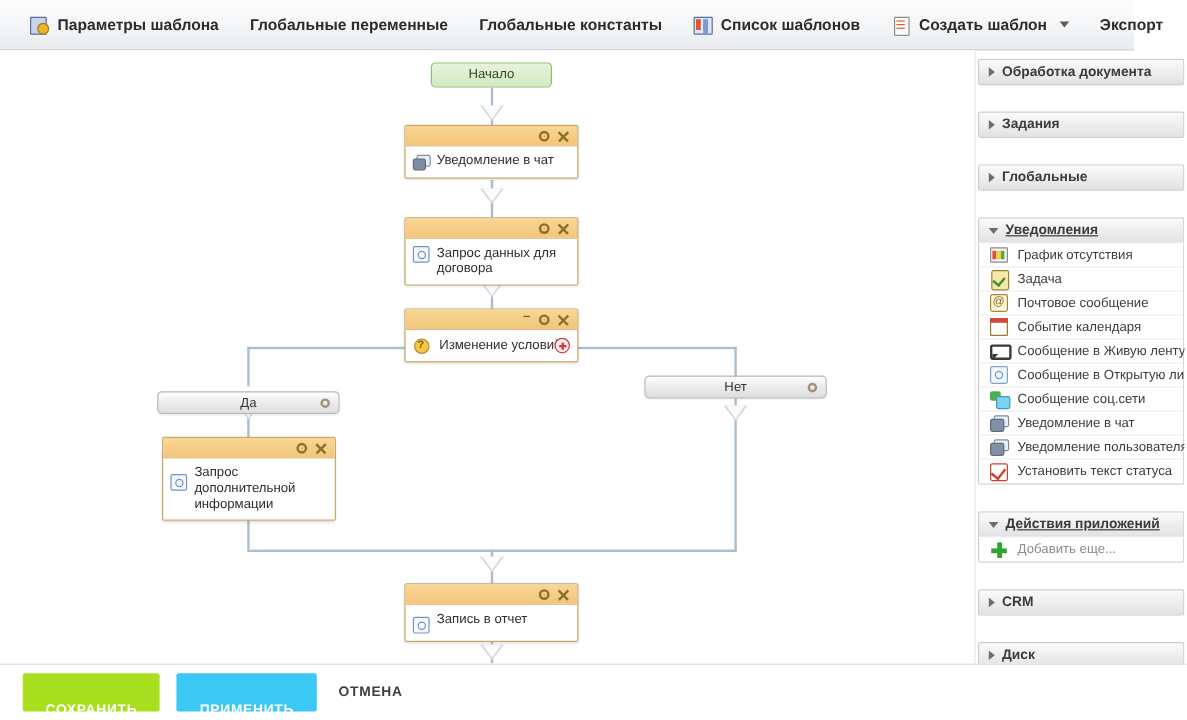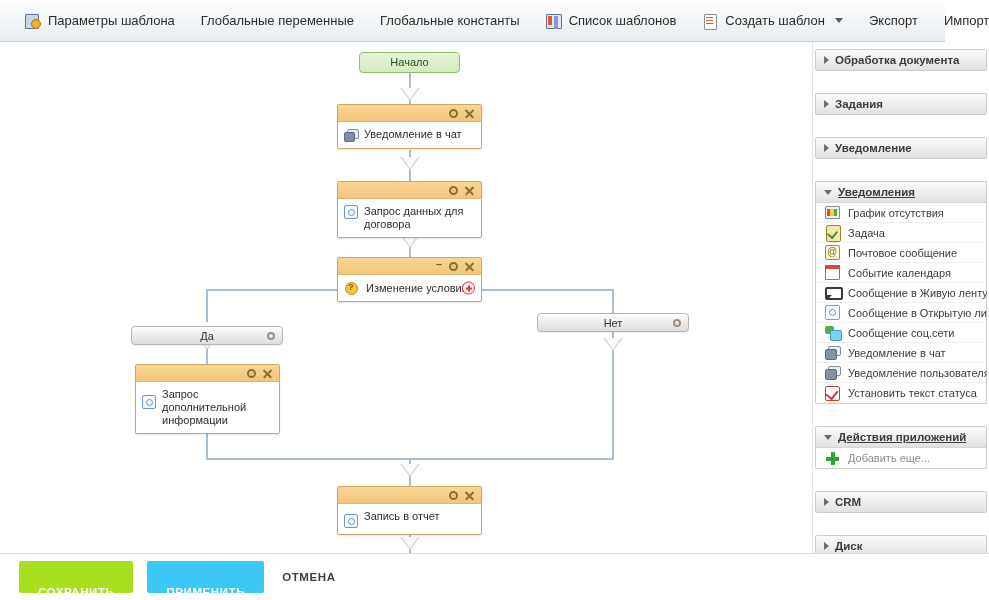--- a/index.html
+++ b/index.html
@@ -13,20 +13,21 @@
   }
   #app { position: relative; width: 989px; height: 600px; background:#fff; }
 
   
   .toolbar {
     position: absolute; left: 0; top: 0; width: 945px; height: 42px;
     background: linear-gradient(to bottom, #fdfdfe 0%, #f3f5f7 55%, #e9ecef 100%);
     border-bottom: 1px solid #c6ccd2;
     display: flex; align-items: center;
     padding-left: 12px;
+    font-weight: bold;
   }
   .tb-item {
     display: flex; align-items: center; gap: 7px;
     height: 42px; padding: 0 13px;
     font-size: 13px; color: #2b2b2b; white-space: nowrap;
     cursor: pointer;
   }
   .tb-label { line-height: 1; }
   .caret-d {
     display:inline-block; width:0; height:0; margin-left:3px;
@@ -411,21 +412,21 @@
     <div class="sec">
       <div class="sec-hd">
         <span class="tri-r"></span>
         <span>Задания</span>
       </div>
     </div>
 
     <div class="sec">
       <div class="sec-hd">
         <span class="tri-r"></span>
-        <span>Уведомление</span>
+        <span>Глобальные</span>
       </div>
     </div>
 
     <div class="sec open">
       <div class="sec-hd">
         <span class="tri-d"></span>
         <span>Уведомления</span>
       </div>
       <div class="sec-body">
         <div class="s-item">

